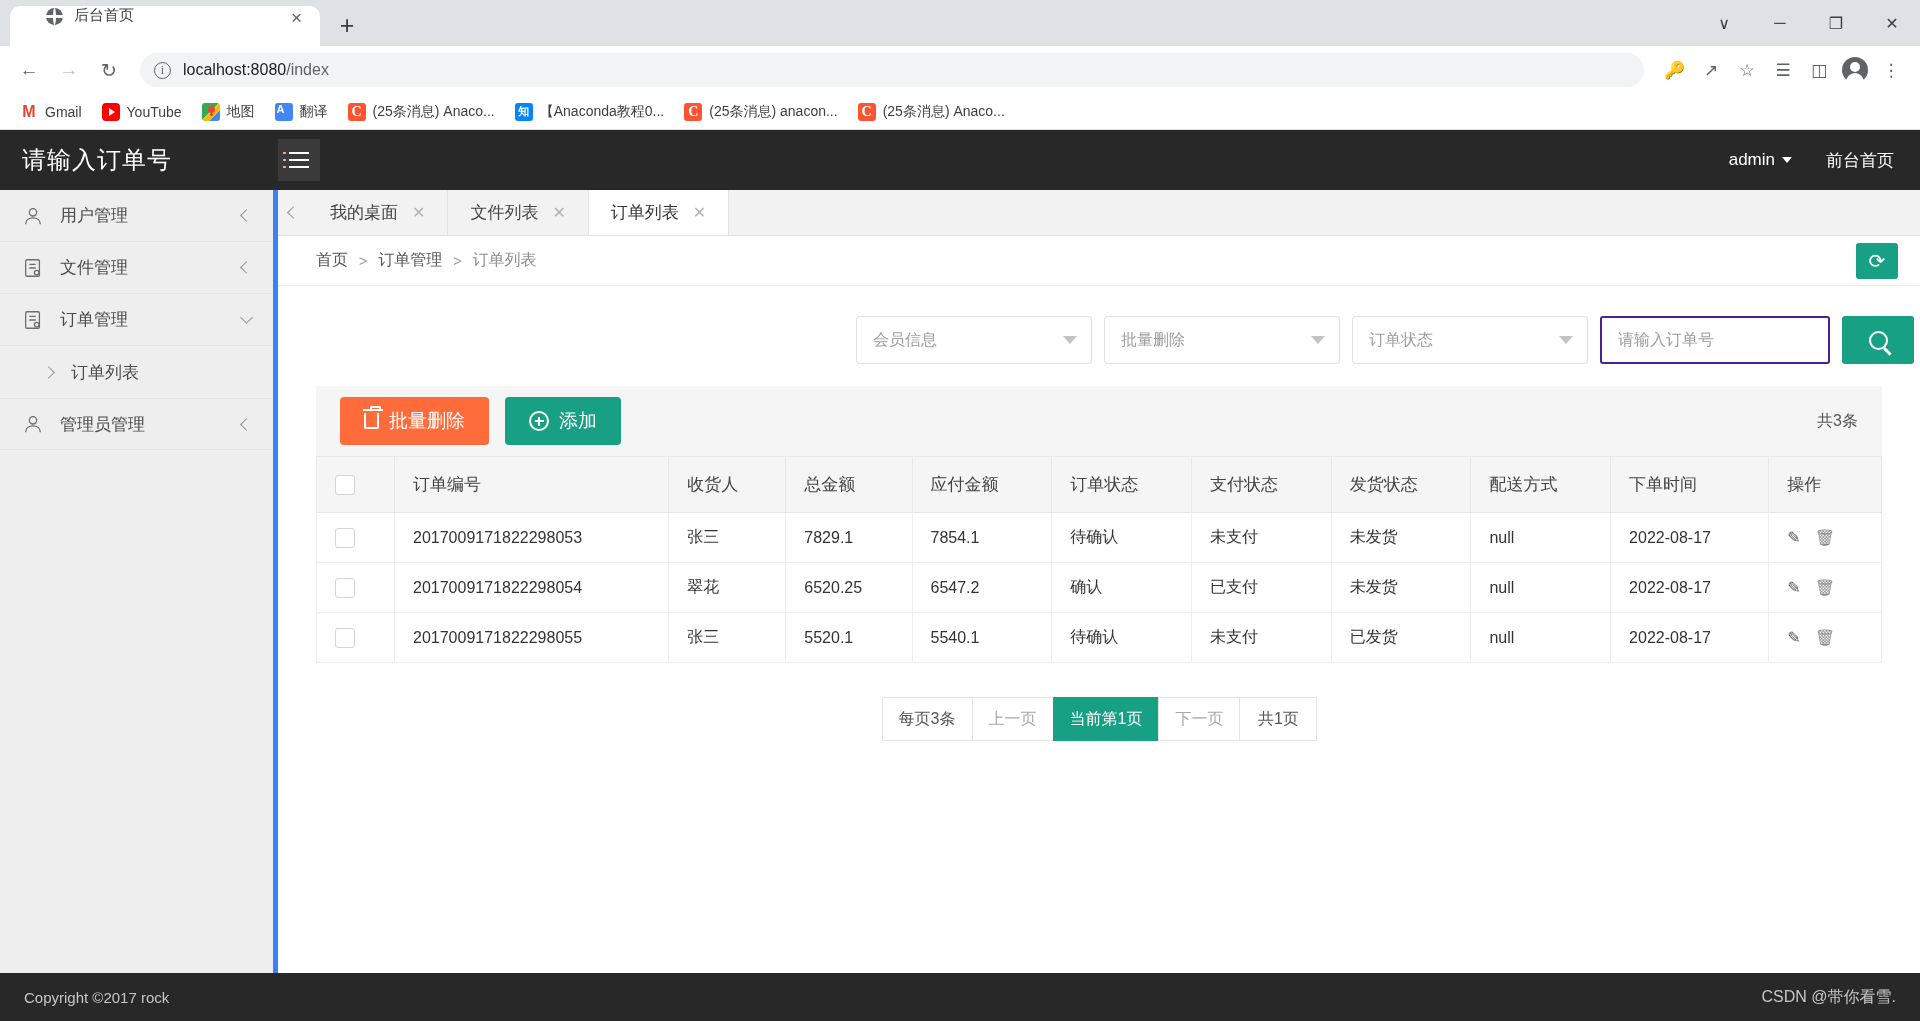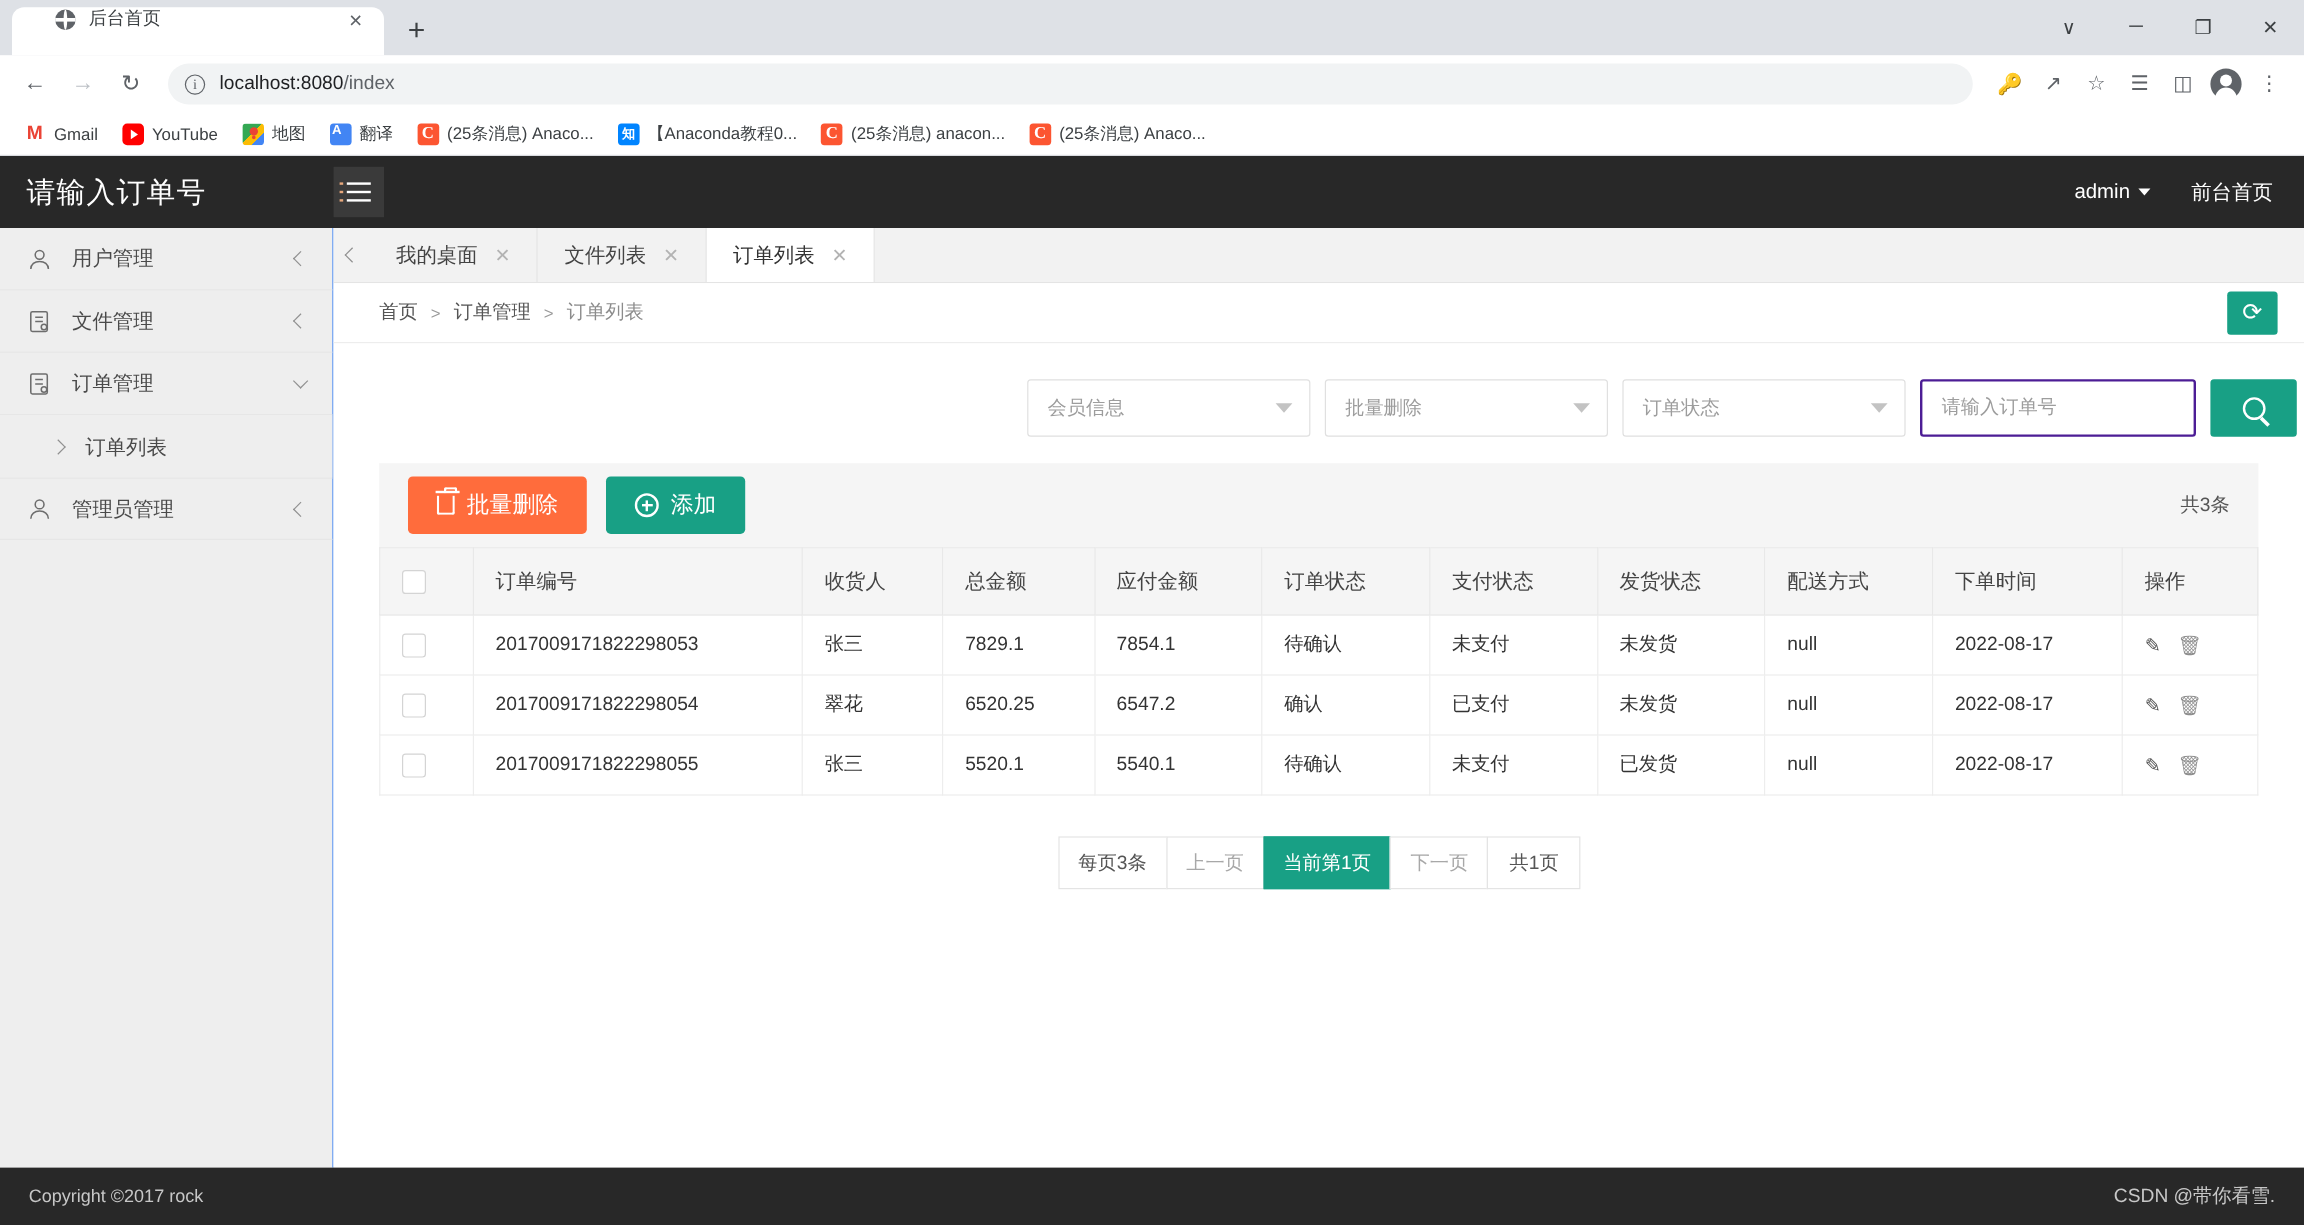--- a/index.html
+++ b/index.html
@@ -144,21 +144,21 @@
     color: #fff; font-size: 17px;
   }
   .hr-item { display: flex; align-items: center; gap: 7px; }
   .caret-down {
     width: 0; height: 0; border-left: 5px solid transparent; border-right: 5px solid transparent;
     border-top: 6px solid #fff;
   }
 
   .body-row { flex: 1; display: flex; min-height: 0; }
 
-  .sidebar { width: 278px; background: #eeeeee; flex: 0 0 278px; border-right: 1px solid #3b82f6; }
+  .sidebar { width: 278px; background: #eeeeee; flex: 0 0 278px; border-right: 5px solid #3b82f6; }
   .side-item {
     height: 52px; display: flex; align-items: center; padding: 0 22px 0 22px;
     gap: 16px; color: #4a4a4a; font-size: 17px; border-bottom: 1px solid #e6e6e6;
   }
   .side-sub {
     height: 52px; display: flex; align-items: center; padding-left: 44px; gap: 18px;
     color: #4a4a4a; font-size: 17px; background: #eeeeee;
   }
   .si-label { flex: 1; }
   .chev {

